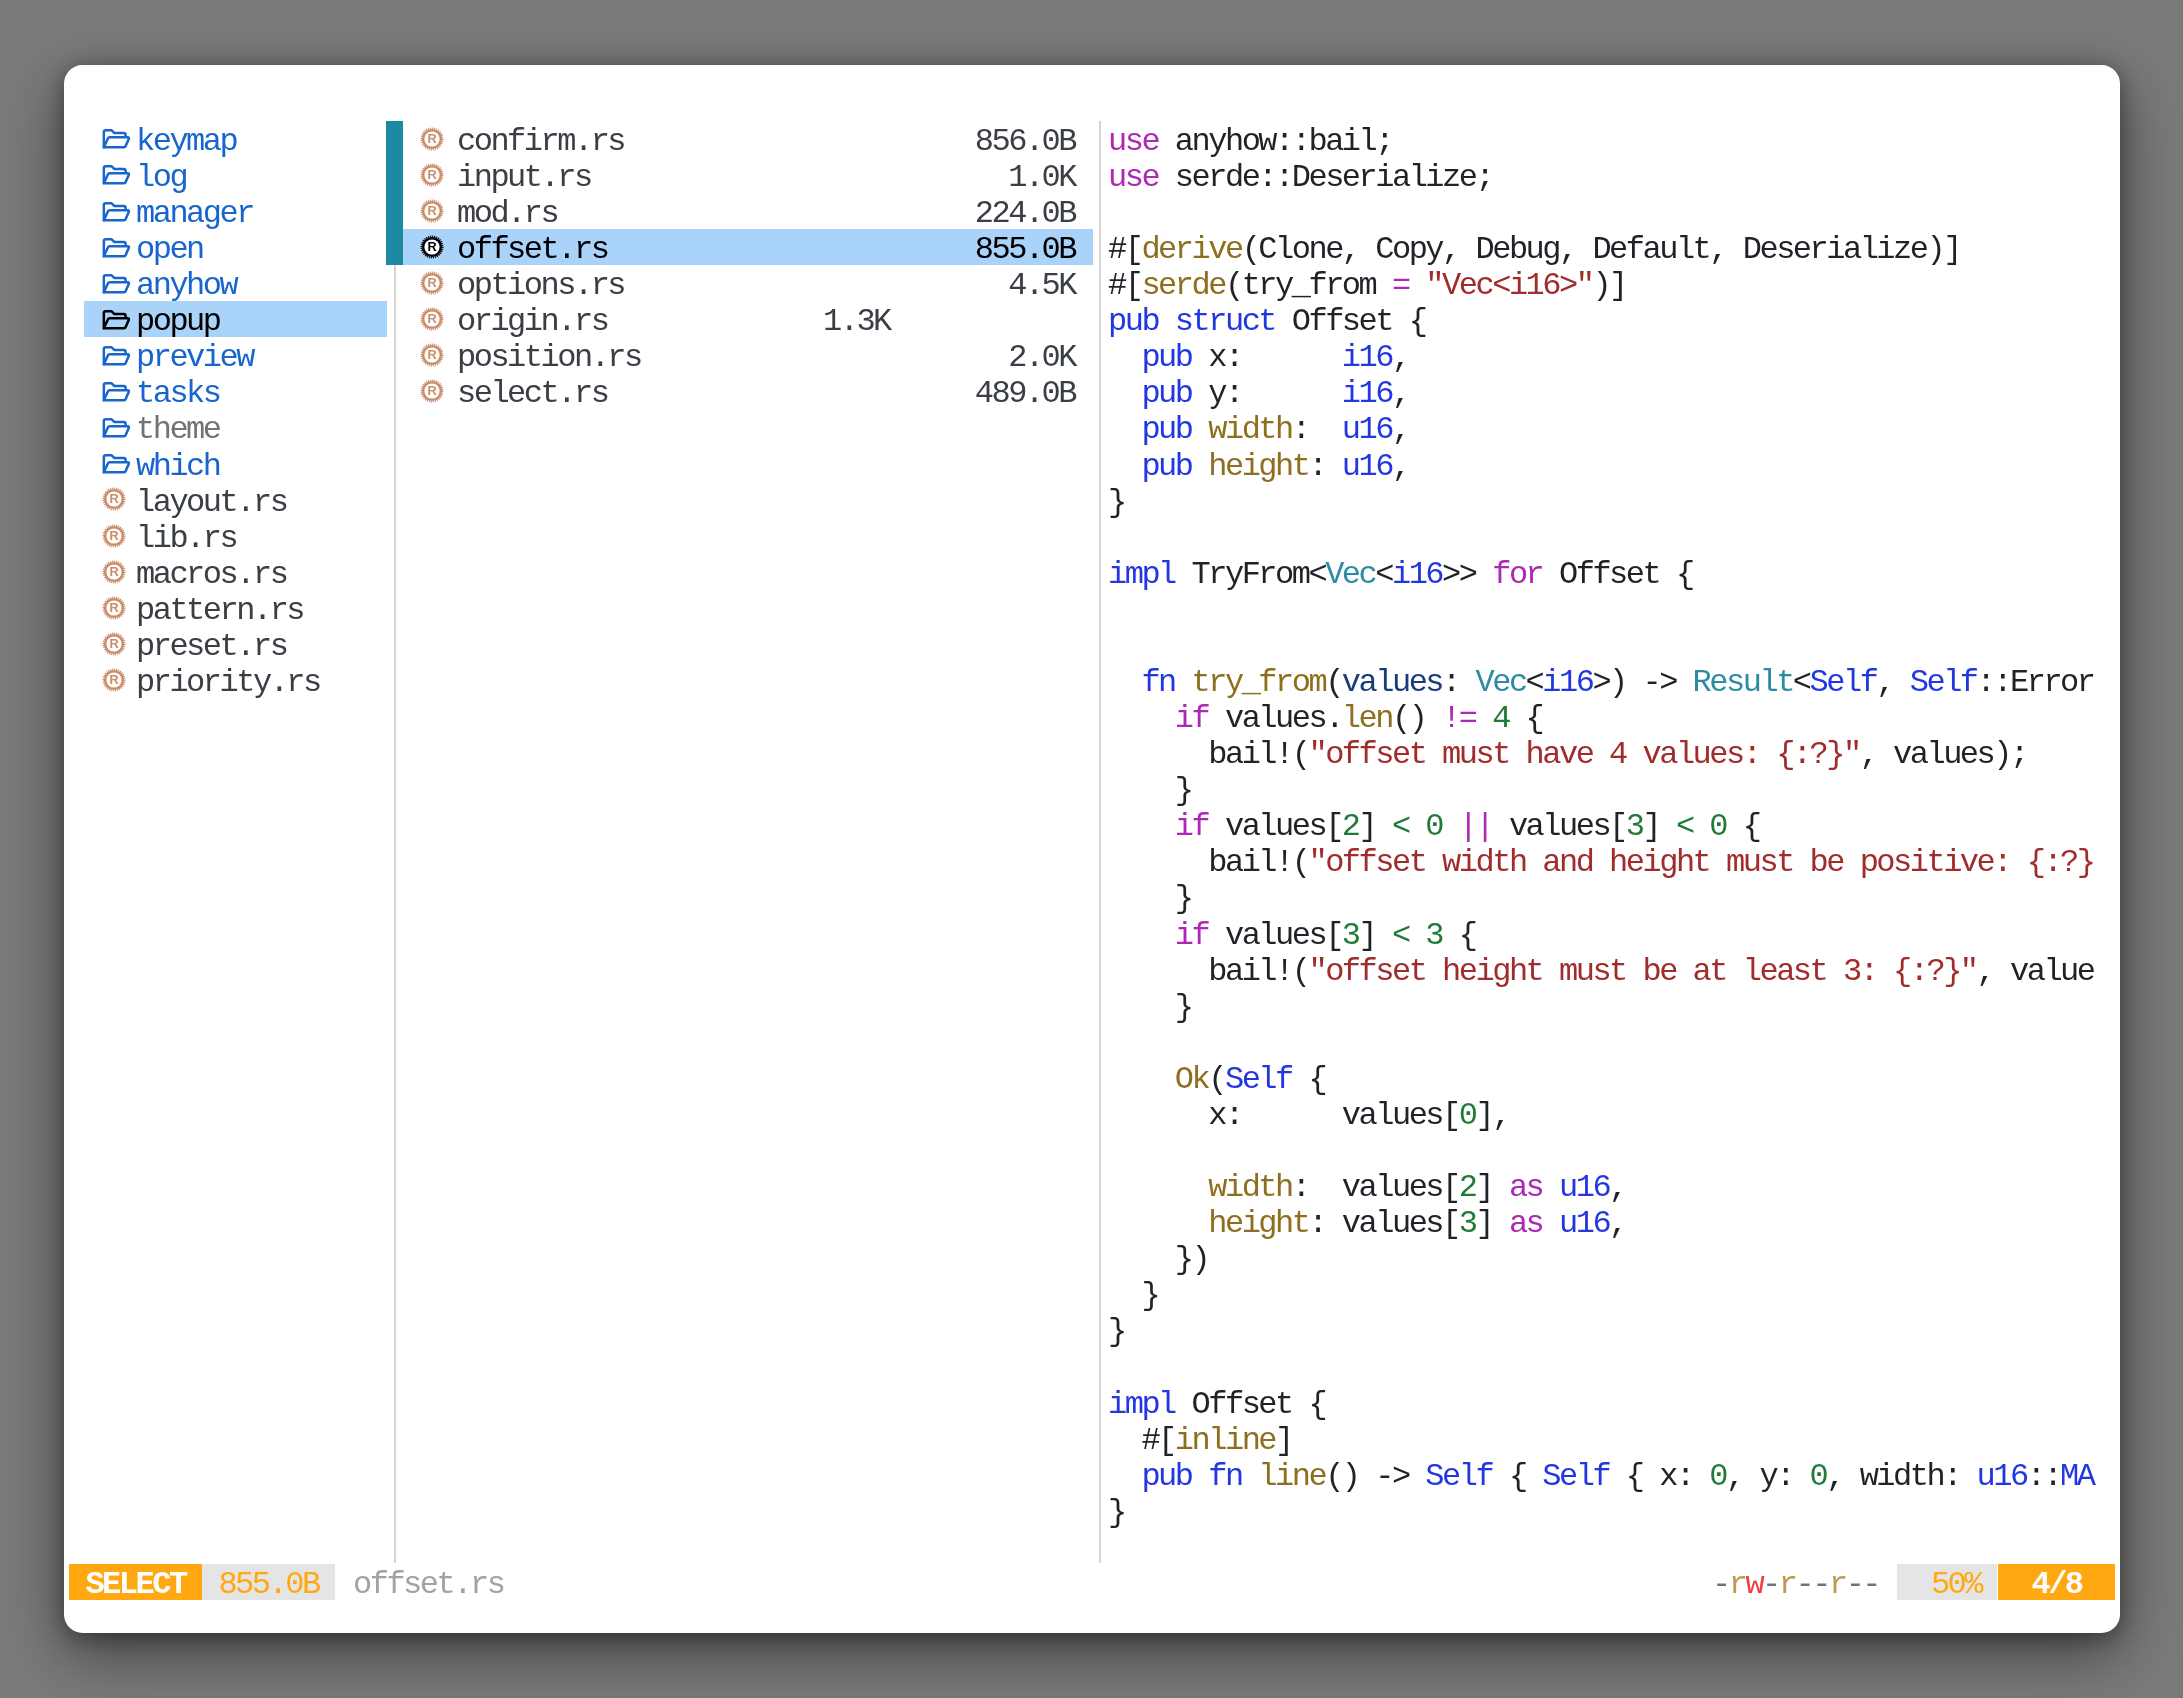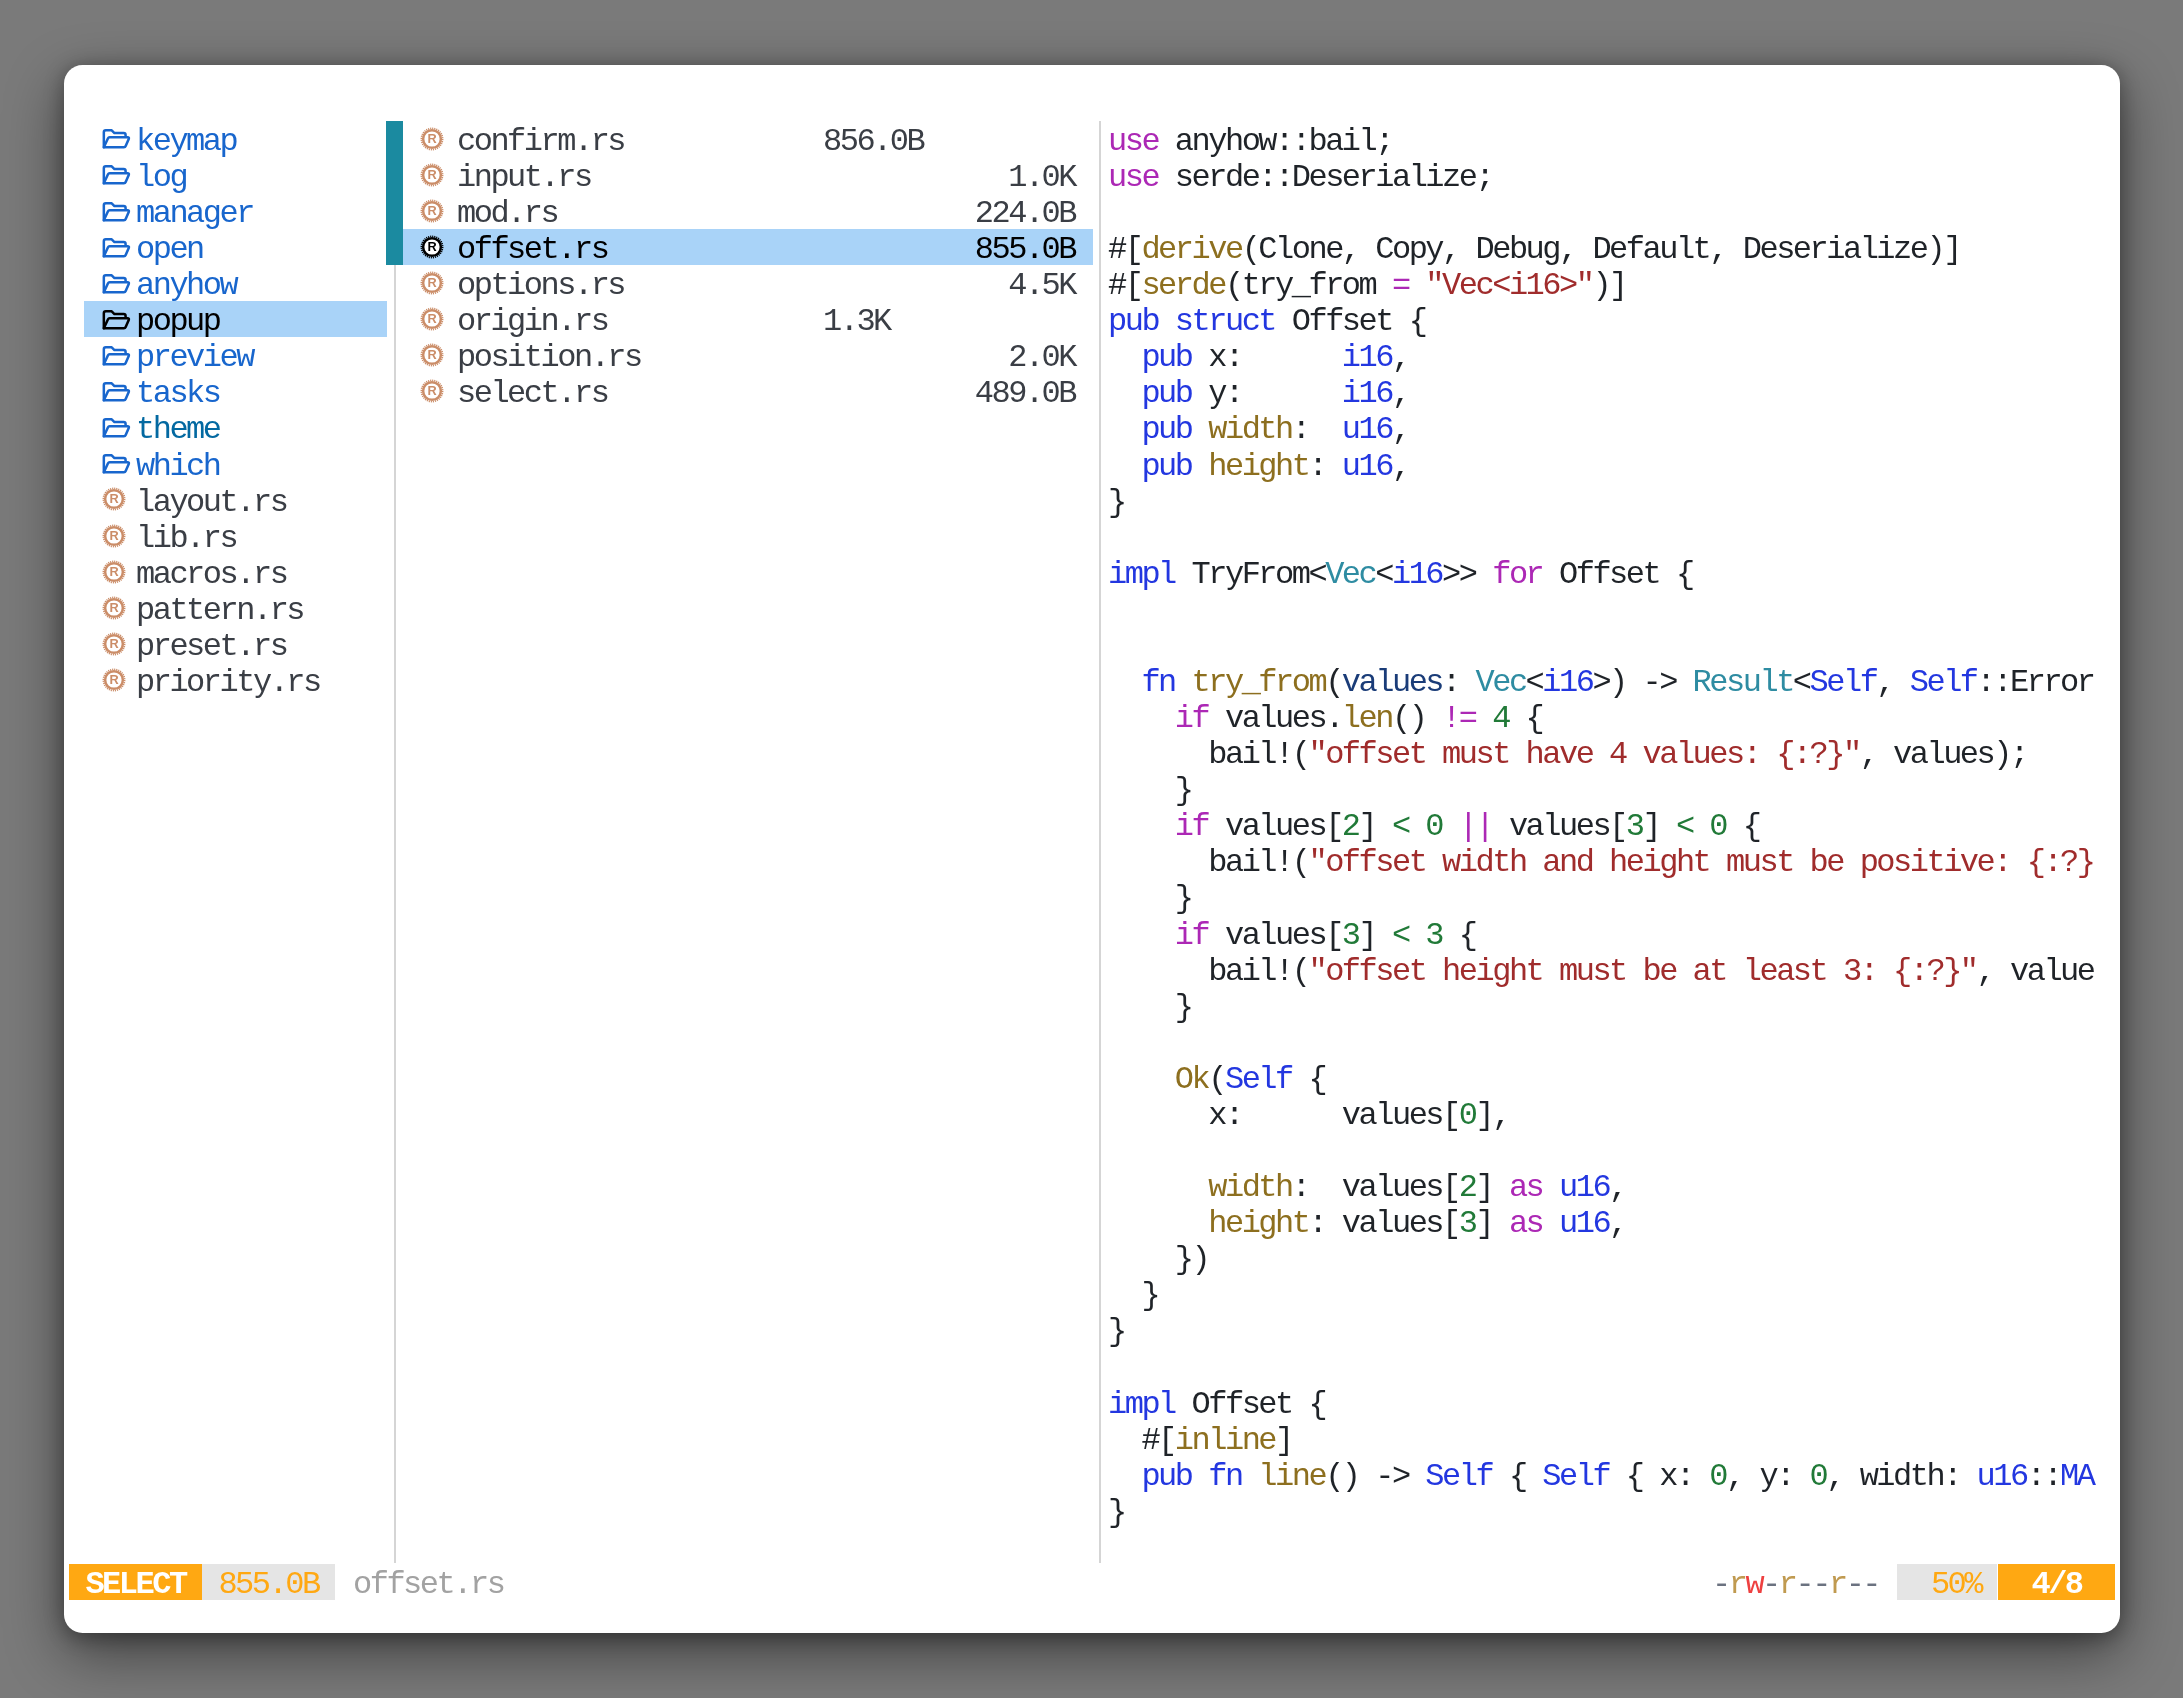--- a/index.html
+++ b/index.html
@@ -55,21 +55,21 @@
 <div class="r" style="left:72px;top:272px;color:#1866cd">preview</div>
 <svg style="position:absolute;left:38px;top:316px" width="28.5" height="22" viewBox="0 0 36 28" fill="none" stroke="#1866cd" stroke-width="3.2" stroke-linejoin="round" stroke-linecap="round">
       <path d="M2.2 24.5 V5.5 Q2.2 3 4.7 3 H12.2 L15.7 6.5 H27.4 Q29.9 6.5 29.9 9 V10.8"></path>
       <path d="M2.2 24.5 L7.5 13 Q8.1 11.7 9.6 11.7 H32.4 Q34.8 11.7 33.9 13.9 L30 23 Q29.4 24.5 27.8 24.5 Z"></path>
     </svg>
 <div class="r" style="left:72px;top:308px;color:#1866cd">tasks</div>
 <svg style="position:absolute;left:38px;top:352px" width="28.5" height="22" viewBox="0 0 36 28" fill="none" stroke="#1866cd" stroke-width="3.2" stroke-linejoin="round" stroke-linecap="round">
       <path d="M2.2 24.5 V5.5 Q2.2 3 4.7 3 H12.2 L15.7 6.5 H27.4 Q29.9 6.5 29.9 9 V10.8"></path>
       <path d="M2.2 24.5 L7.5 13 Q8.1 11.7 9.6 11.7 H32.4 Q34.8 11.7 33.9 13.9 L30 23 Q29.4 24.5 27.8 24.5 Z"></path>
     </svg>
-<div class="r" style="left:72px;top:344px;color:#0369a1">theme</div>
+<div class="r" style="left:72px;top:344px;color:#737373">theme</div>
 <svg style="position:absolute;left:38px;top:388px" width="28.5" height="22" viewBox="0 0 36 28" fill="none" stroke="#1866cd" stroke-width="3.2" stroke-linejoin="round" stroke-linecap="round">
       <path d="M2.2 24.5 V5.5 Q2.2 3 4.7 3 H12.2 L15.7 6.5 H27.4 Q29.9 6.5 29.9 9 V10.8"></path>
       <path d="M2.2 24.5 L7.5 13 Q8.1 11.7 9.6 11.7 H32.4 Q34.8 11.7 33.9 13.9 L30 23 Q29.4 24.5 27.8 24.5 Z"></path>
     </svg>
 <div class="r" style="left:72px;top:381px;color:#1866cd">which</div>
 <svg style="position:absolute;left:38px;top:422px" width="24" height="24" viewBox="0 0 32 32">
       <circle cx="16" cy="16" r="11.8" fill="#ffffff" stroke="#cb8d68" stroke-width="3.3"></circle>
       <circle cx="16" cy="16" r="14.1" fill="none" stroke="#cb8d68" stroke-width="2.3" stroke-dasharray="1.5 1.26"></circle>
       <text x="16" y="21.8" text-anchor="middle" font-family="Liberation Sans" font-size="17" font-weight="bold" fill="#cb8d68">R</text>
     </svg>
@@ -103,21 +103,21 @@
       <circle cx="16" cy="16" r="14.1" fill="none" stroke="#cb8d68" stroke-width="2.3" stroke-dasharray="1.5 1.26"></circle>
       <text x="16" y="21.8" text-anchor="middle" font-family="Liberation Sans" font-size="17" font-weight="bold" fill="#cb8d68">R</text>
     </svg>
 <div class="r" style="left:72px;top:597px;color:#3a3e45">priority.rs</div>
 <svg style="position:absolute;left:356px;top:62px" width="24" height="24" viewBox="0 0 32 32">
       <circle cx="16" cy="16" r="11.8" fill="#ffffff" stroke="#cb8d68" stroke-width="3.3"></circle>
       <circle cx="16" cy="16" r="14.1" fill="none" stroke="#cb8d68" stroke-width="2.3" stroke-dasharray="1.5 1.26"></circle>
       <text x="16" y="21.8" text-anchor="middle" font-family="Liberation Sans" font-size="17" font-weight="bold" fill="#cb8d68">R</text>
     </svg>
 <div class="r" style="left:393px;top:56px;color:#3a3e45">confirm.rs</div>
-<div class="r" style="left:759px;top:56px;width:252px;color:#3a3e45">856.0B</div>
+<div class="r" style="left:759px;top:56px;width:252px;text-align:right;color:#3a3e45">856.0B</div>
 <svg style="position:absolute;left:356px;top:98px" width="24" height="24" viewBox="0 0 32 32">
       <circle cx="16" cy="16" r="11.8" fill="#ffffff" stroke="#cb8d68" stroke-width="3.3"></circle>
       <circle cx="16" cy="16" r="14.1" fill="none" stroke="#cb8d68" stroke-width="2.3" stroke-dasharray="1.5 1.26"></circle>
       <text x="16" y="21.8" text-anchor="middle" font-family="Liberation Sans" font-size="17" font-weight="bold" fill="#cb8d68">R</text>
     </svg>
 <div class="r" style="left:393px;top:92px;color:#3a3e45">input.rs</div>
 <div class="r" style="left:759px;top:92px;width:252px;text-align:right;color:#3a3e45">1.0K</div>
 <svg style="position:absolute;left:356px;top:134px" width="24" height="24" viewBox="0 0 32 32">
       <circle cx="16" cy="16" r="11.8" fill="#ffffff" stroke="#cb8d68" stroke-width="3.3"></circle>
       <circle cx="16" cy="16" r="14.1" fill="none" stroke="#cb8d68" stroke-width="2.3" stroke-dasharray="1.5 1.26"></circle>

